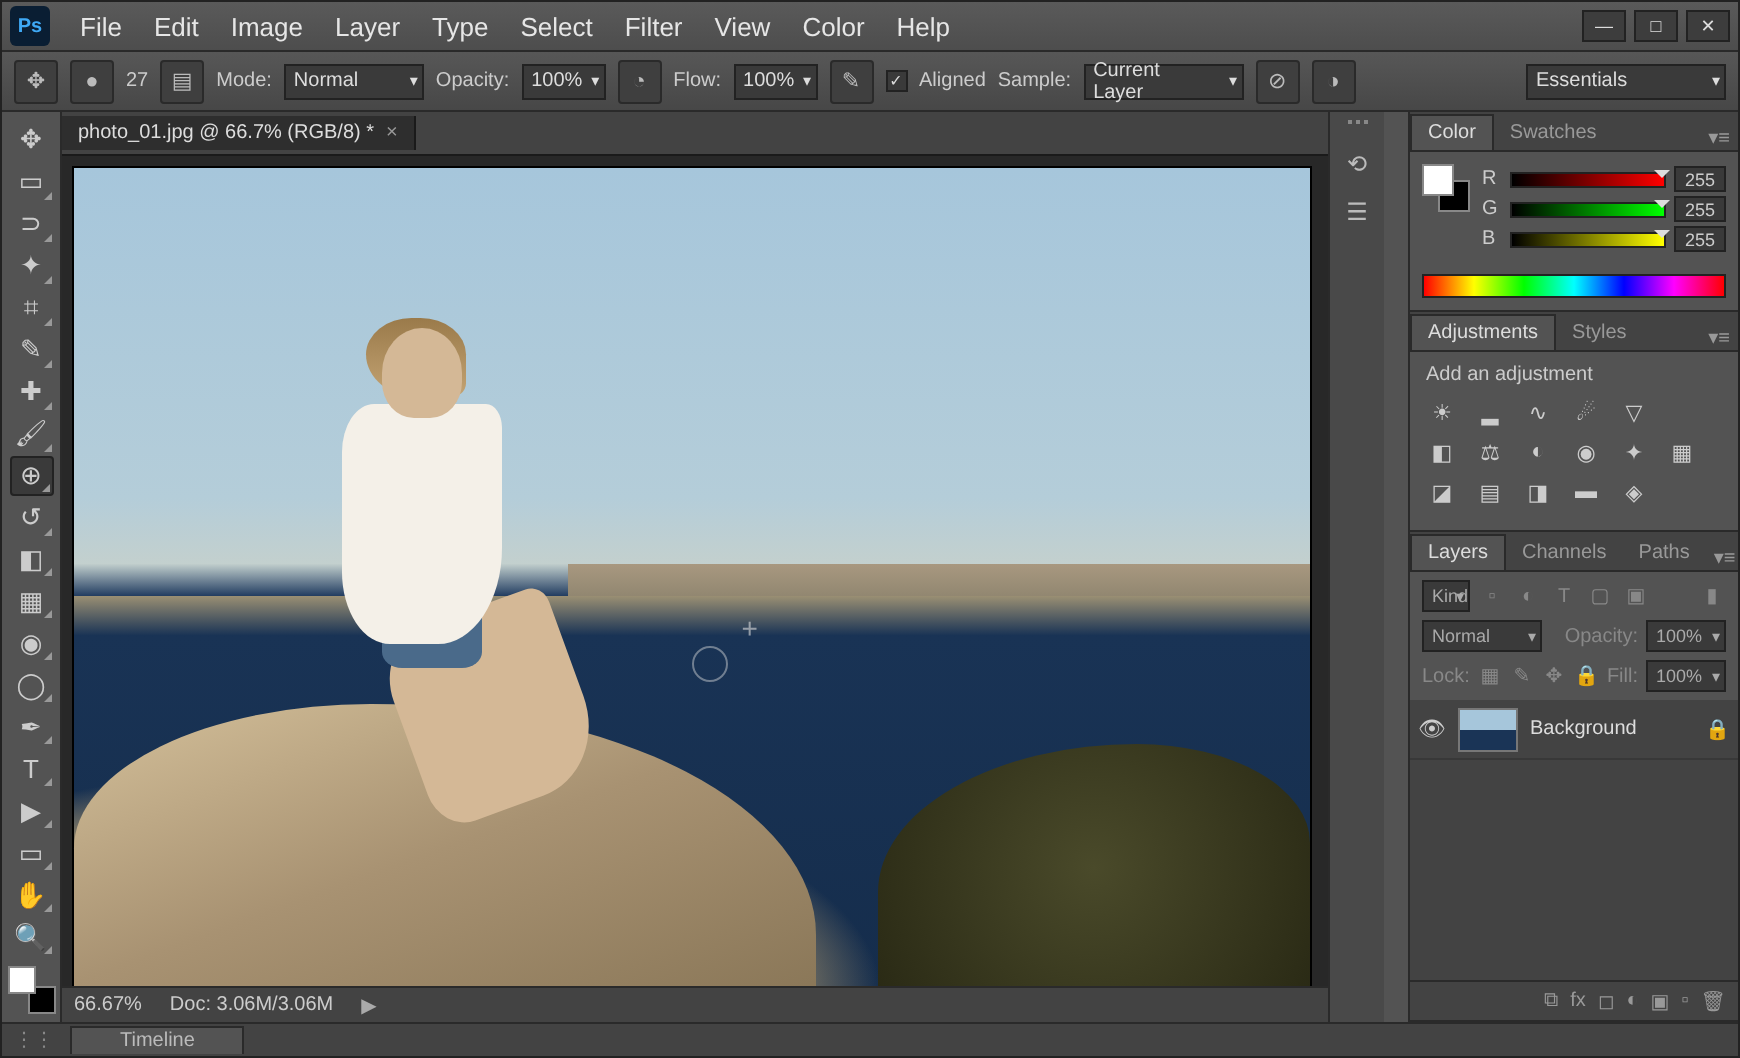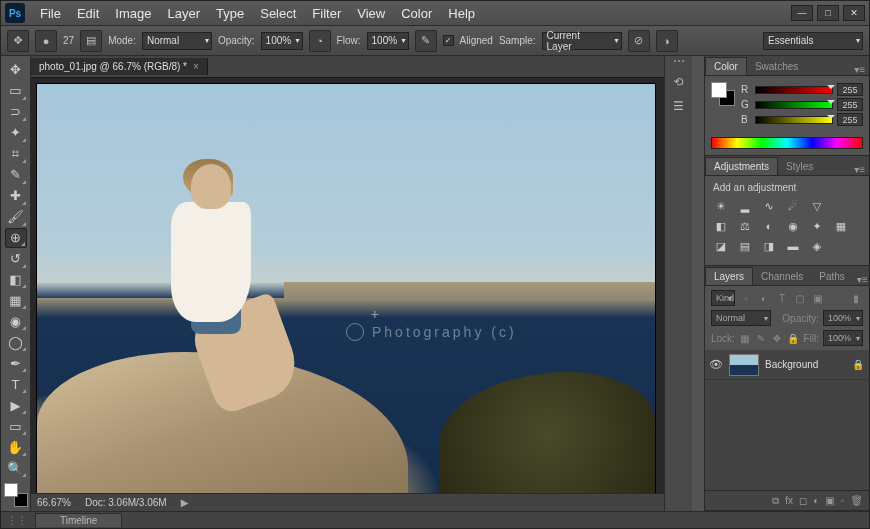--- a/index.html
+++ b/index.html
@@ -181,21 +181,20 @@
         <div class="person">
           <div class="legs"></div>
             <div class="shorts"></div>
             <div class="body"></div>
             <div class="hair"></div>
             <div class="head"></div>
         </div>
         <div class="cross">+</div>
         <div class="watermark">
             <span class="circ"></span>
-            <span>Photography (c)</span>
           </div>
       </div>
     </div>
     <div class="statusbar">
       <span>66.67%</span>
       <span>Doc: 3.06M/3.06M</span>
       <span class="play">▶</span>
     </div>
   </div>
 

